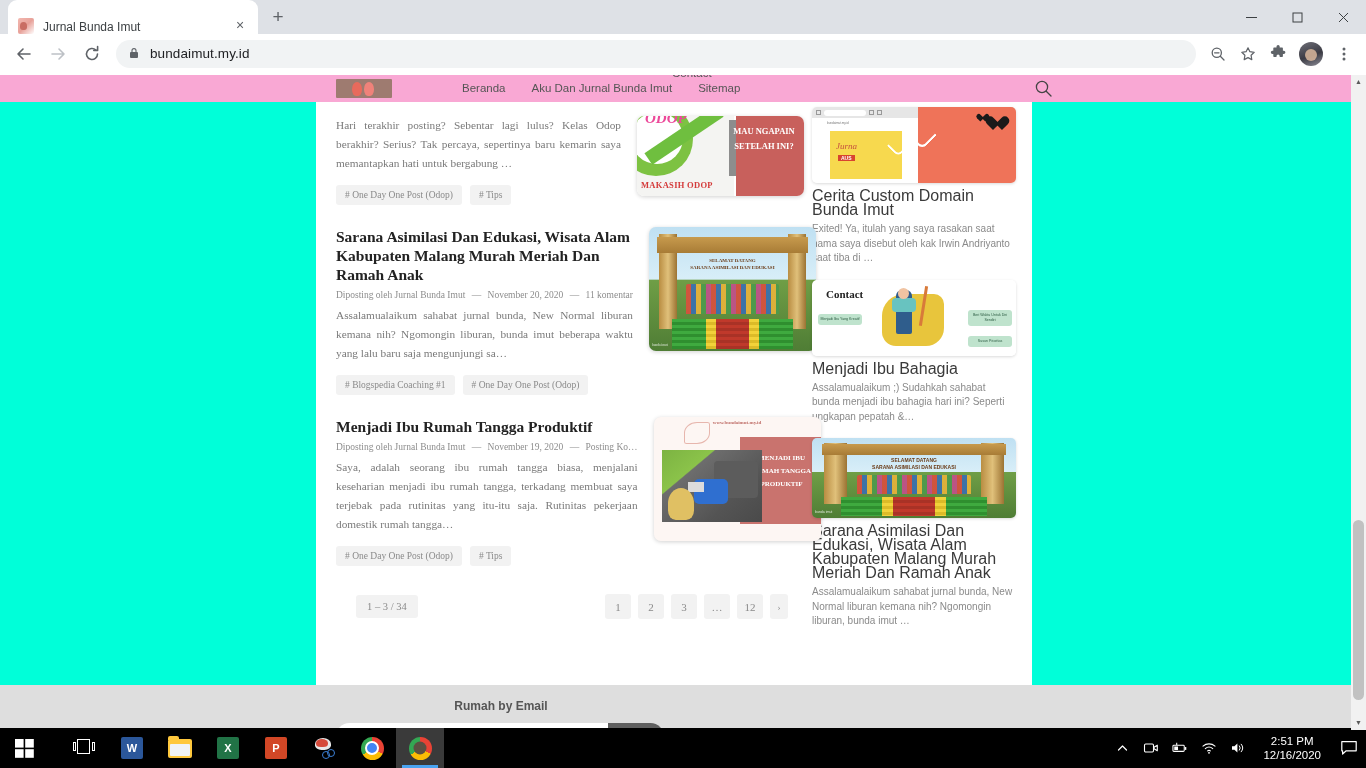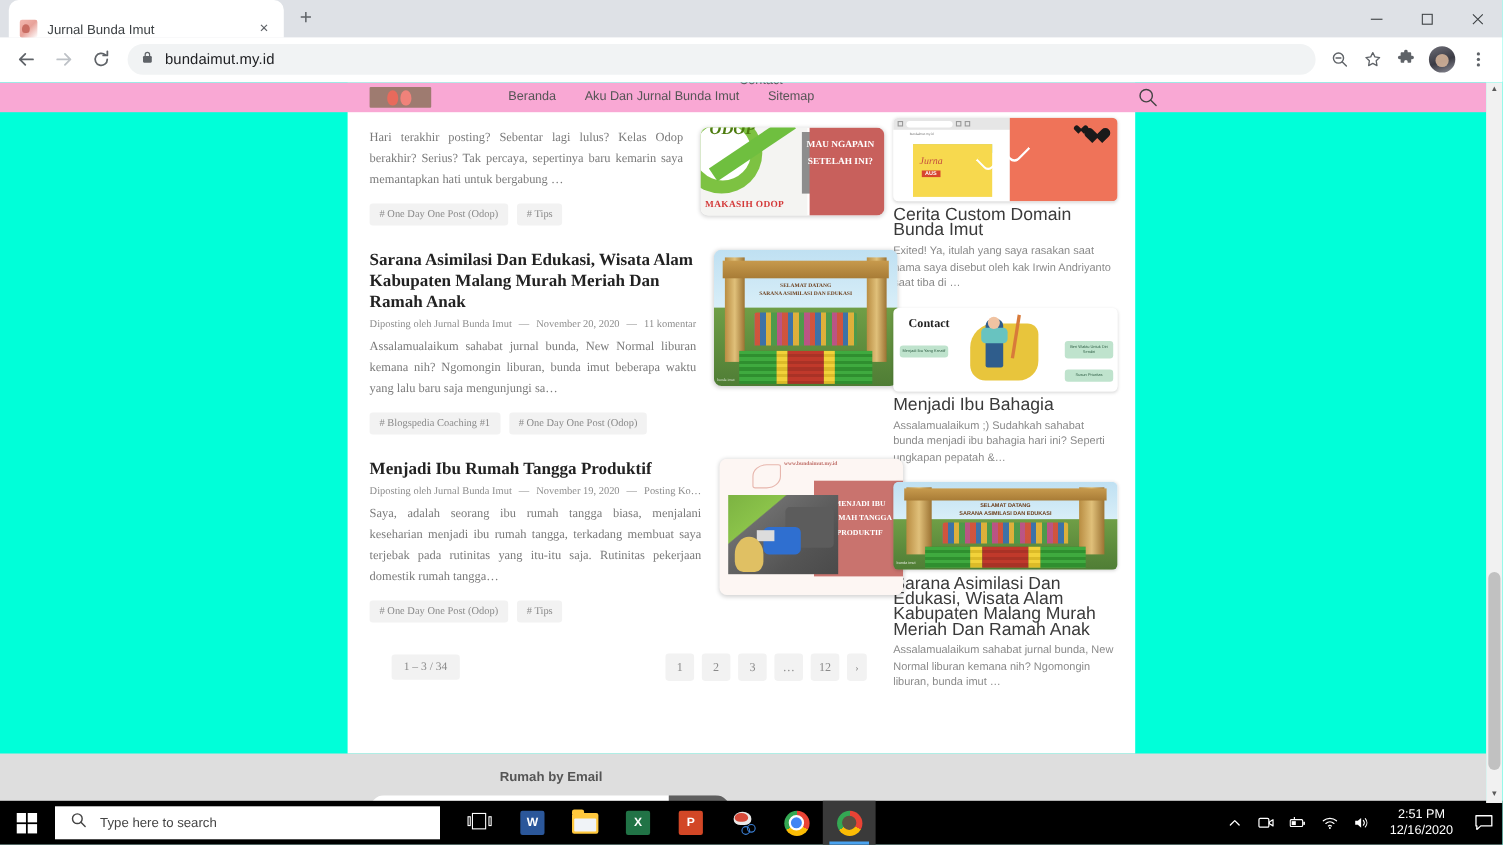--- a/index.html
+++ b/index.html
@@ -280,21 +280,21 @@
     background: #eee;
     box-shadow: 0 1px 4px rgba(0,0,0,.18);
   }
   .post.first .post-thumb { height: 80px; }
 
   
   .thumb-odop { position:absolute; inset:0; background:#ffffff; }
   .thumb-odop .left { position:absolute; left:0; top:0; width:58%; height:100%; background:#f4f4f2; }
   .thumb-odop .circ { position:absolute; left:-18px; top:-14px; width:74px; height:74px; border-radius:50%; background:#7dc242; }
   .thumb-odop .circ2 { position:absolute; left:-6px; top:-4px; width:52px; height:52px; border-radius:50%; background:#ffffff; }
-  .thumb-odop .odoptxt { position:absolute; left:8px; top:-6px; font-size:15px; font-weight:bold; color:#4d7c0f; font-style:italic; }
+  .thumb-odop .odoptxt { position:absolute; left:8px; top:-6px; font-size:15px; font-weight:bold; color:#ec4899; font-style:italic; }
   .thumb-odop .green-bar { position:absolute; left:4px; top:12px; width:86px; height:14px; background:#6fbf3f; transform:rotate(-34deg); }
   .thumb-odop .makasih { position:absolute; left:4px; bottom:6px; font-size:8.5px; font-weight:bold; color:#d43a3a; letter-spacing:.3px; }
   .thumb-odop .grey { position:absolute; left:55%; top:4px; width:8px; height:70%; background:#8d8d8d; }
   .thumb-odop .right { position:absolute; right:0; top:0; width:41%; height:100%; background:#c8605c; }
   .thumb-odop .rtxt { position:absolute; right:4px; top:8px; width:72px; color:#fff; font-size:8.5px; font-weight:bold; line-height:15px; text-align:center; }
 
   
   .thumb-gate { position:absolute; inset:0; background:linear-gradient(#bfe0f2 0%, #d8eef8 42%, #6f9e46 43%, #4f7d35 100%); }
   .thumb-gate .post-l, .thumb-gate .post-r {
     position:absolute; top:6%; width:11%; height:76%;
@@ -915,29 +915,20 @@
 </div>
 
 <div class="taskbar">
   <div class="start-btn">
     <svg width="19" height="19" viewBox="0 0 19 19">
       <rect x="0" y="0" width="8.6" height="8.6" fill="#ffffff"></rect>
       <rect x="10.2" y="0" width="8.6" height="8.6" fill="#ffffff"></rect>
       <rect x="0" y="10.2" width="8.6" height="8.6" fill="#ffffff"></rect>
       <rect x="10.2" y="10.2" width="8.6" height="8.6" fill="#ffffff"></rect>
     </svg>
-  </div>
-  <div class="tb-search">
-    <span>
-      <svg width="15" height="15" viewBox="0 0 15 15">
-          <circle cx="6.3" cy="6.3" r="4.4" fill="none" stroke="#444" stroke-width="1.3"></circle>
-          <path d="M9.6 9.6L13.4 13.4" stroke="#444" stroke-width="1.3" stroke-linecap="round"></path>
-        </svg>
-    </span>
-    <span class="tb-search-text">Type here to search</span>
   </div>
   <div class="tb-icons">
     <div class="tb-app">
       <span class="ic-taskview">
         <span class="tv tv1"></span>
           <span class="tv tv2"></span>
           <span class="tv tv3"></span>
       </span>
     </div>
     <div class="tb-app">

